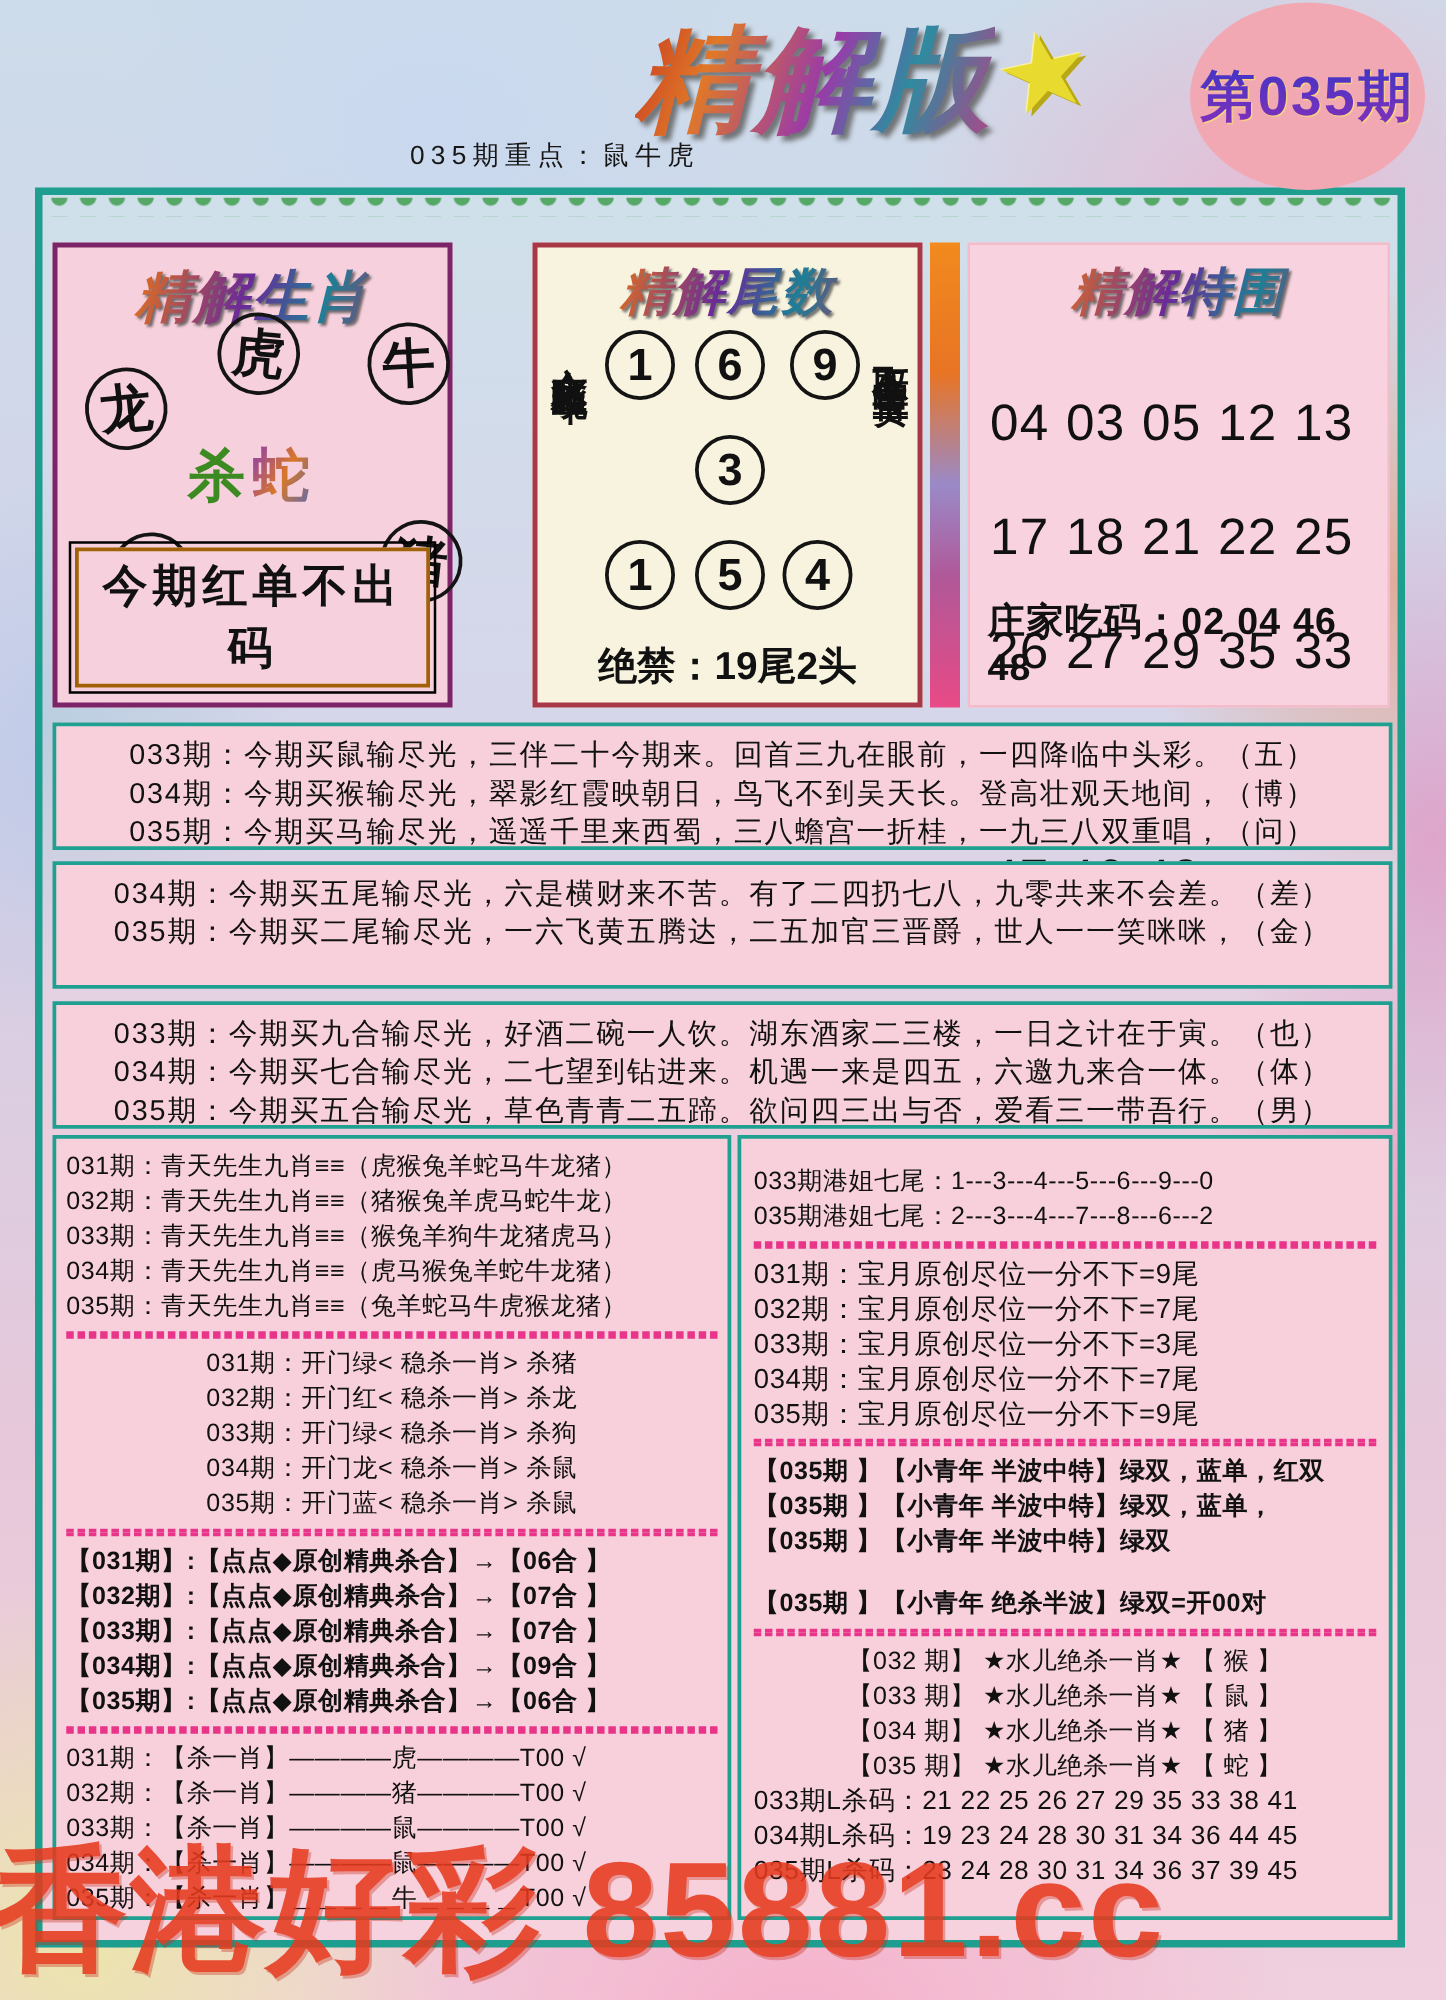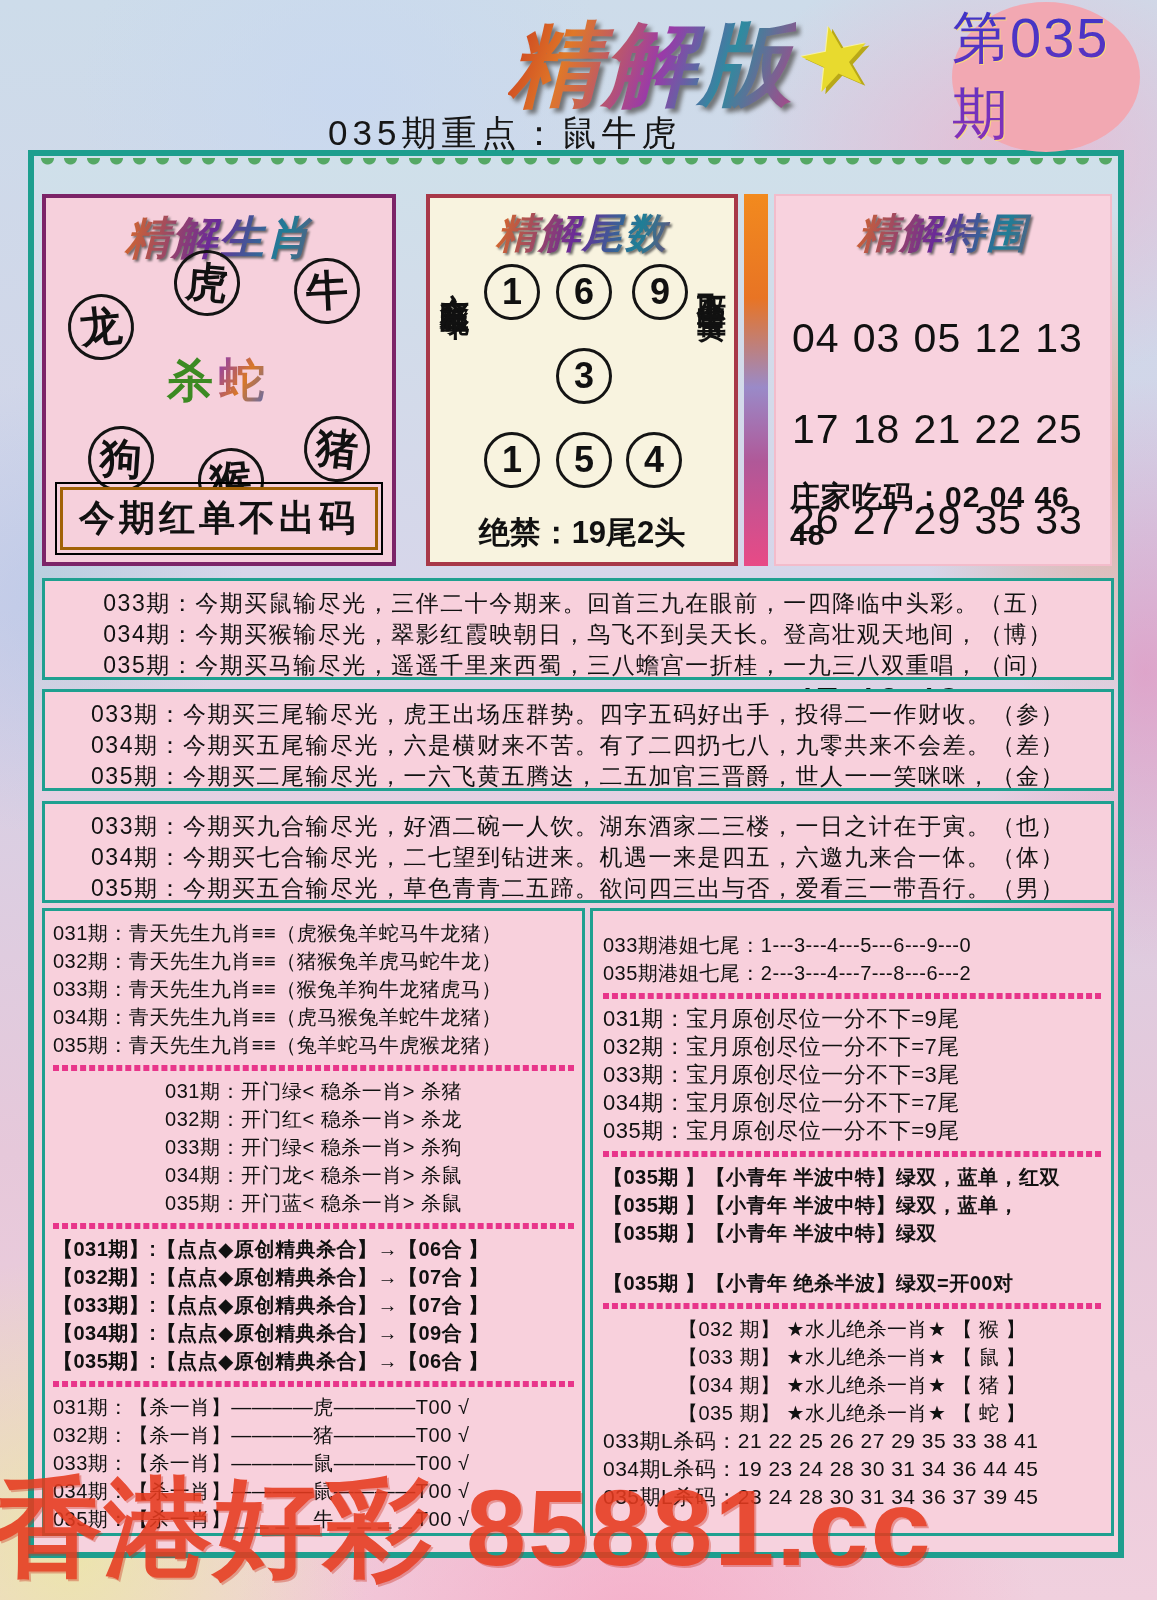--- a/index.html
+++ b/index.html
@@ -28,39 +28,39 @@
   .masthead .t { font-size:92px; line-height:1;
     background-image:linear-gradient(110deg,#c83a20,#e07828 22%,#9a3aa8 52%,#2e8ba0 74%,#b04488);
     -webkit-background-clip:text; background-clip:text; color:transparent;
     font-weight:900; font-style:italic; letter-spacing:4px;
     filter:drop-shadow(4px 4px 2px rgba(90,90,90,.8)); }
   .masthead .s { font-size:86px; line-height:1; color:#e8da2e; margin-left:2px;
     transform:rotate(-12deg) translateY(-6px);
     text-shadow:3px 3px 0 #b8a818, -1px -1px 0 #f8f2a0; }
   .issue-badge { position:absolute; left:952px; top:2px; width:188px; height:150px;
     background:#f2a8b2; border-radius:50%; display:flex; align-items:center; justify-content:center; z-index:2; }
-  .issue-badge span { font-size:56px; font-weight:normal; letter-spacing:2px;
+  .issue-badge span { font-size:44px; font-weight:bold; letter-spacing:2px;
     background-image:linear-gradient(180deg,#3a35c8,#8a30b8); -webkit-background-clip:text;
     background-clip:text; color:transparent; filter:drop-shadow(1px 1px 0 rgba(250,220,120,.9)); }
-  .subtitle { position:absolute; left:328px; top:110px; font-size:35px; letter-spacing:5px;
+  .subtitle { position:absolute; left:328px; top:110px; font-size:21px; letter-spacing:5px;
     color:#161616; z-index:3; }
   
   .frame { position:absolute; left:28px; top:150px; width:1096px; height:1408px;
     border:6px solid #1d9e8e;
     background:
       radial-gradient(300px 360px at 100% 22%, rgba(240,120,60,.45), transparent 70%),
       radial-gradient(260px 420px at 101% 60%, rgba(230,90,150,.4), transparent 70%),
       radial-gradient(300px 300px at 0% 30%, rgba(120,190,200,.3), transparent 70%),
       linear-gradient(180deg,#cfe0ea 0%,#d6d6ea 30%,#eccede 55%,#f6d2de 78%,#f6d2de 100%); }
   .wave { position:absolute; left:2px; right:2px; top:2px; height:15px;
     background-image:radial-gradient(circle at 50% 0%, #3f9e4e 6px, transparent 7px);
     background-size:23px 15px; background-repeat:repeat-x; opacity:.85; }
   
   .box { position:absolute; top:38px; height:372px; }
-  .zbox { left:8px; width:354px; border:4px solid #7c2468; background:#f6d0dc; }
+  .zbox { left:8px; width:320px; border:4px solid #7c2468; background:#f6d0dc; }
   .zbox .bt { text-align:center; font-size:45px; margin-top:10px; }
   .zc { position:absolute; width:66px; height:66px; border:3px solid #141414; border-radius:50%;
     display:flex; align-items:center; justify-content:center; font-size:42px; font-weight:bold; background:transparent; }
   .killrow { position:absolute; left:0; right:0; top:152px; text-align:center; font-size:46px; font-weight:bold; letter-spacing:6px; }
   .killrow .k1 { color:#3c8a22; }
   .killrow .k2 { background-image:linear-gradient(120deg,#8a3ab8,#d87828,#4868c8);
     -webkit-background-clip:text; background-clip:text; color:transparent; }
   .zfoot { position:absolute; left:14px; right:14px; bottom:12px; border:3px solid #a16207;
     outline:2px solid #000; outline-offset:3px; background:#f6d0dc;
     text-align:center; font-size:36px; font-weight:bold; letter-spacing:4px; padding:4px 0; }
@@ -171,21 +171,20 @@
     </div>
     <div class="rfoot">庄家吃码：02 04 46 48</div>
   </div>
 
   <div class="vblock" style="top:422px; height:102px;">
     <div>033期：今期买鼠输尽光，三伴二十今期来。回首三九在眼前，一四降临中头彩。（五）</div>
     <div>034期：今期买猴输尽光，翠影红霞映朝日，鸟飞不到吴天长。登高壮观天地间，（博）</div>
     <div>035期：今期买马输尽光，遥遥千里来西蜀，三八蟾宫一折桂，一九三八双重唱，（问）</div>
   </div>
   <div class="vblock" style="top:533px; height:102px;">
-    <div>033期：今期买三尾输尽光，虎王出场压群势。四字五码好出手，投得二一作财收。（参）</div>
     <div>034期：今期买五尾输尽光，六是横财来不苦。有了二四扔七八，九零共来不会差。（差）</div>
     <div>035期：今期买二尾输尽光，一六飞黄五腾达，二五加官三晋爵，世人一一笑咪咪，（金）</div>
   </div>
   <div class="vblock" style="top:645px; height:102px;">
     <div>033期：今期买九合输尽光，好酒二碗一人饮。湖东酒家二三楼，一日之计在于寅。（也）</div>
     <div>034期：今期买七合输尽光，二七望到钻进来。机遇一来是四五，六邀九来合一体。（体）</div>
     <div>035期：今期买五合输尽光，草色青青二五蹄。欲问四三出与否，爱看三一带吾行。（男）</div>
   </div>
 
   <div class="cols">

